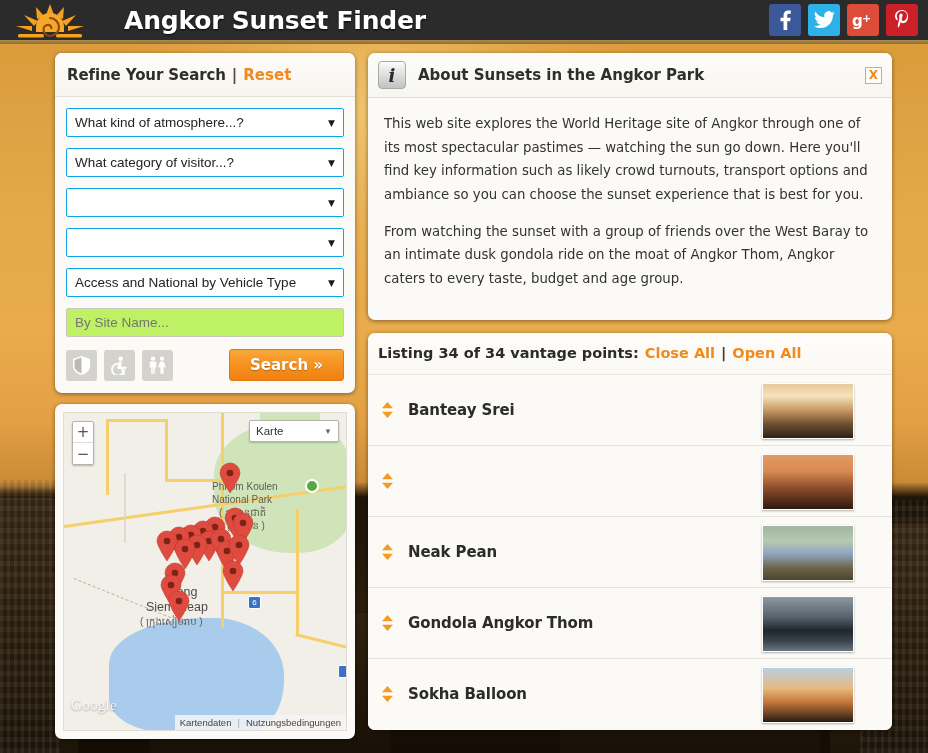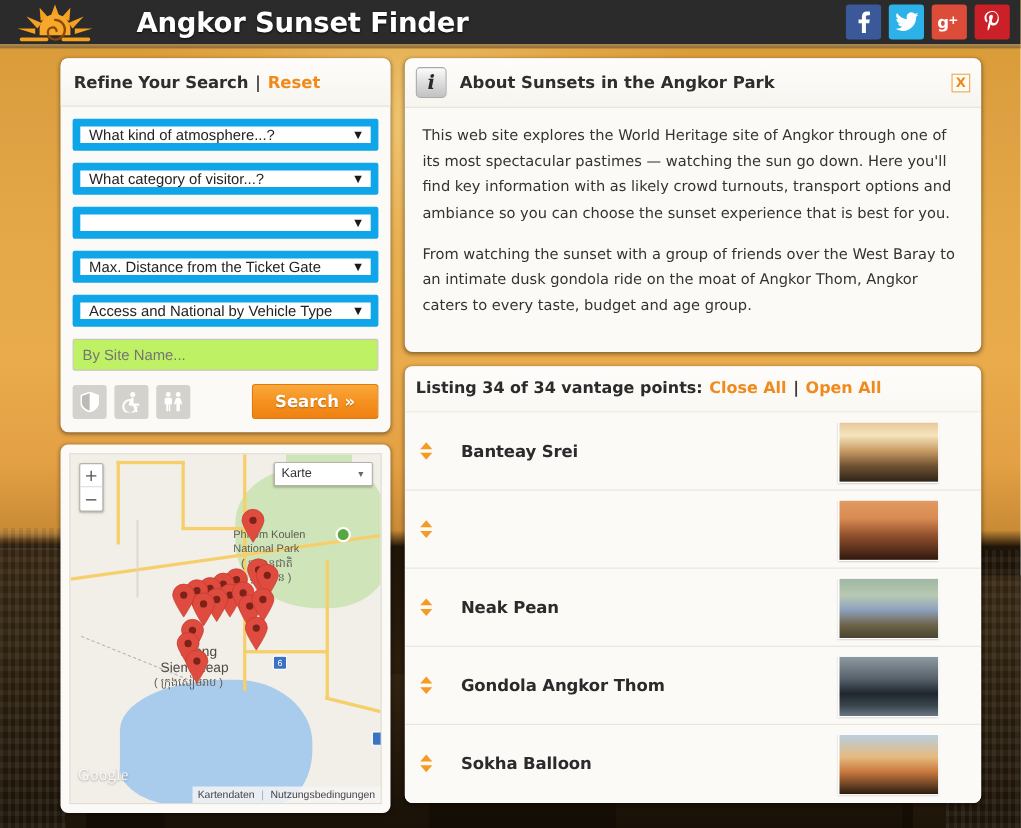--- a/index.html
+++ b/index.html
@@ -137,21 +137,21 @@
   .head-link {
     font-size: 15px; font-weight: bold; color: #f08a1c;
     cursor: pointer;
   }
 
   #refine-body { padding: 11px 11px 12px 11px; }
 
   .sel {
     position: relative;
     width: 278px; height: 29px;
-    border: 7px solid #0ea5e9;
+    border: 1px solid #0ea5e9;
     background: #ffffff;
     border-radius: 2px;
     margin-bottom: 11px;
     display: flex; align-items: center;
     cursor: pointer;
   }
   .sel-label {
     font-size: 13.5px; color: #232323;
     padding-left: 8px;
     font-family: "Liberation Sans", sans-serif;
@@ -348,21 +348,21 @@
     position: relative;
     height: 71px;
     border-bottom: 1px solid #e7e4dc;
     display: flex; align-items: center;
     padding-left: 13px;
     cursor: pointer;
   }
   .lrow:last-child { border-bottom: none; }
   .toggle-ico { width: 13px; height: 18px; flex: 0 0 auto; }
   .lrow-name {
-    margin-left: 25px;
+    margin-left: 14px;
     font-size: 15px; font-weight: bold; color: #2b2b2b;
     letter-spacing: -.1px;
   }
   .thumb {
     position: absolute; right: 38px; top: 8px;
     width: 92px; height: 56px;
     border: 1px solid #ffffff;
     box-shadow: 0 1px 2px rgba(0,0,0,.3);
   }
   .th-1 { background: linear-gradient(180deg,#e8c79a 0%,#f5e4bd 22%,#c89a62 48%,#6d5031 74%,#2e2317 100%); }
@@ -455,21 +455,20 @@
           <div class="sel">
             <span class="sel-label">What category of visitor...?</span>
             <span class="sel-caret">▼</span>
           </div>
 
           <div class="sel">
             <span class="sel-caret">▼</span>
           </div>
 
           <div class="sel">
-            <span class="sel-label">Max. Distance from the Ticket Gate</span>
             <span class="sel-caret">▼</span>
           </div>
 
           <div class="sel">
             <span class="sel-label">Access and National by Vehicle Type</span>
             <span class="sel-caret">▼</span>
           </div>
 
           <input class="txtfield" type="text" id="site-name-input" placeholder="By Site Name..." style="">
 
@@ -589,21 +588,21 @@
 
     <div id="right-col">
 
       <div class="panel" id="about-panel">
         <div id="about-head">
           <div id="info-icon">i</div>
           <div id="about-title">About Sunsets in the Angkor Park</div>
           <div id="about-close">X</div>
         </div>
         <div id="about-body">
-          <p>This web site explores the World Heritage site of Angkor through one of its most spectacular pastimes — watching the sun go down. Here you'll find key information with as likely crowd turnouts, transport options and ambiance so you can choose the sunset experience that is best for you.</p>
+          <p>This web site explores the World Heritage site of Angkor through one of its most spectacular pastimes — watching the sun go down. Here you'll find key information such as likely crowd turnouts, transport options and ambiance so you can choose the sunset experience that is best for you.</p>
           <p>From watching the sunset with a group of friends over the West Baray to an intimate dusk gondola ride on the moat of Angkor Thom, Angkor caters to every taste, budget and age group.</p>
         </div>
       </div>
 
       <div class="panel" id="listing-panel">
         <div id="listing-head">
           <span class="lh-text">Listing 34 of 34 vantage points:</span>
           <span class="lh-link" style="margin-left:6px;">Close All</span>
           <span class="lh-sep">|</span>
           <span class="lh-link">Open All</span>

